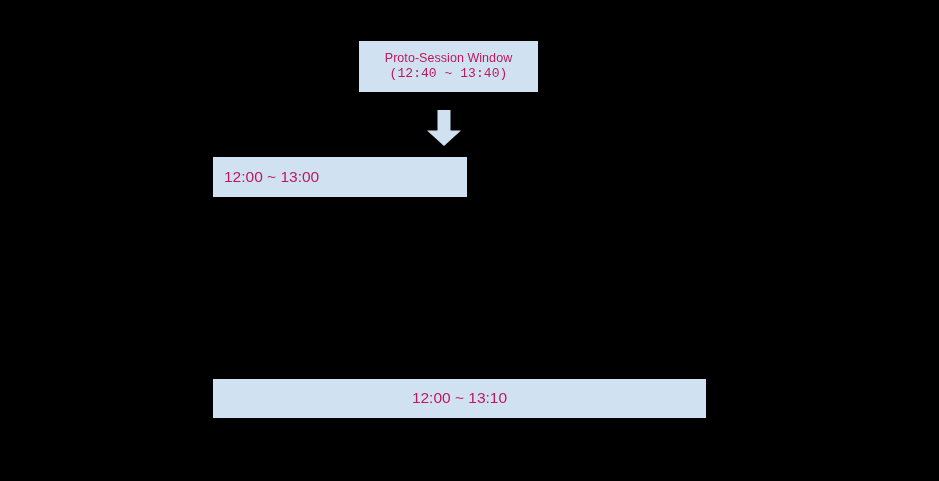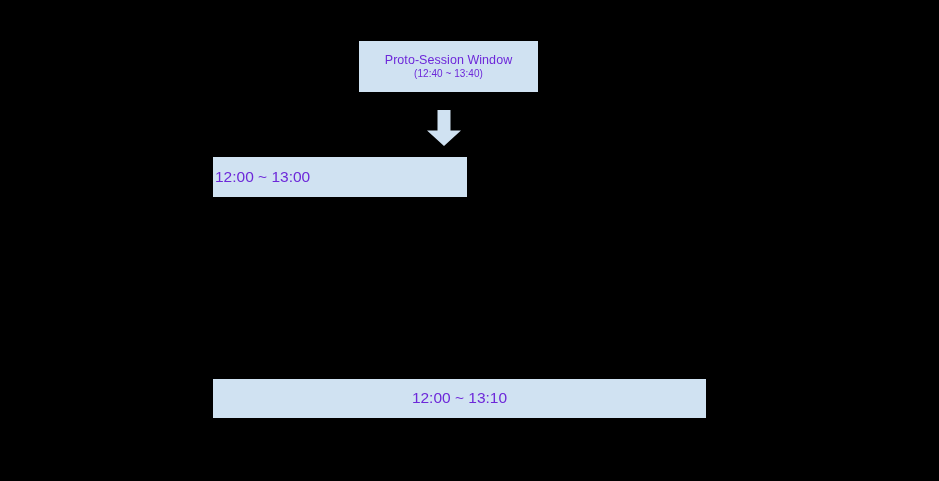--- a/index.html
+++ b/index.html
@@ -15,21 +15,21 @@
     position: relative;
     width: 939px;
     height: 481px;
     background: #000000;
     overflow: hidden;
   }
   .node {
     position: absolute;
     box-sizing: border-box;
     background: #d0e2f2;
-    color: #6d28d9;
+    color: #be185d;
     display: flex;
     flex-direction: column;
     align-items: center;
     justify-content: center;
     line-height: 1.22;
     -webkit-font-smoothing: antialiased;
   }
 
   
   #proto-session-node {
@@ -37,22 +37,23 @@
     top: 41px;
     width: 179px;
     height: 51px;
     text-align: center;
   }
   #proto-session-node .line-1 {
     font-size: 12.5px;
     letter-spacing: 0.05px;
   }
   #proto-session-node .line-2 {
-    font-size: 10px;
+    font-size: 13px;
     letter-spacing: 0.05px;
+    font-family: Liberation Mono, monospace;
   }
 
   
   #flow-arrow {
     position: absolute;
     left: 424px;
     top: 108px;
     width: 40px;
     height: 40px;
   }
@@ -63,21 +64,21 @@
   }
 
   
   #interval-node-1 {
     left: 213px;
     top: 157px;
     width: 254px;
     height: 40px;
     align-items: flex-start;
     justify-content: center;
-    padding-left: 2px;
+    padding-left: 11px;
     font-size: 15.5px;
   }
 
   
   #interval-node-2 {
     left: 213px;
     top: 379px;
     width: 493px;
     height: 39px;
     align-items: center;

